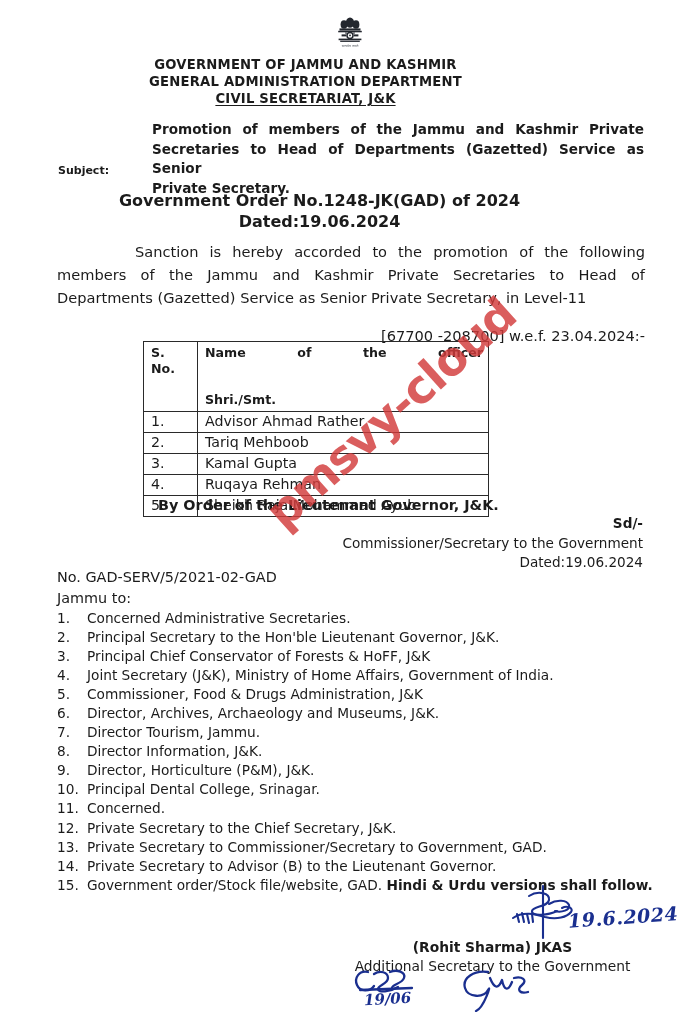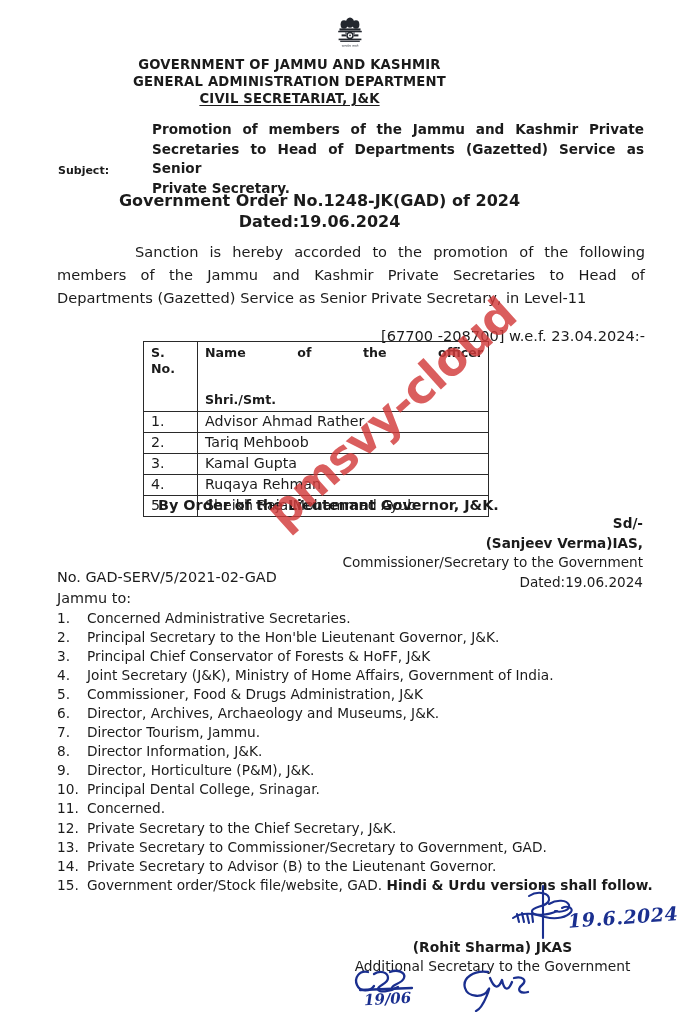--- a/index.html
+++ b/index.html
@@ -30,21 +30,21 @@
   .emblem {
     display: inline-block;
     width: 34px;
     height: 40px;
   }
 
   
   .header {
     position: absolute;
     top: 56px;
-    left: 0;
+    left: 16px;
     width: 579px;
     text-align: center;
     font-weight: bold;
     font-size: 13.2px;
     letter-spacing: 0.2px;
     line-height: 17px;
     font-family: "DejaVu Sans", sans-serif;
   }
   .header .underlined {
     text-decoration: underline;
@@ -370,21 +370,20 @@
         <td>5.</td>
         <td>Sheikh Raja Mohammad Ayub</td>
       </tr>
     </tbody>
   </table>
 
   <div class="by-order">By Order of the Lieutenant Governor, J&amp;K.</div>
 
   <div class="sig-block">
     <span class="sd">Sd/-</span>
-    <span class="name">(Sanjeev Verma)IAS,</span>
     <span class="desig">Commissioner/Secretary to the Government</span>
     <span class="dated">Dated:19.06.2024</span>
   </div>
 
   <div class="ref-no">No. GAD-SERV/5/2021-02-GAD</div>
   <div class="copy-to">Jammu to:</div>
 
   <div class="copy-list">
     <div class="row">
       <span class="num">1.</span>

